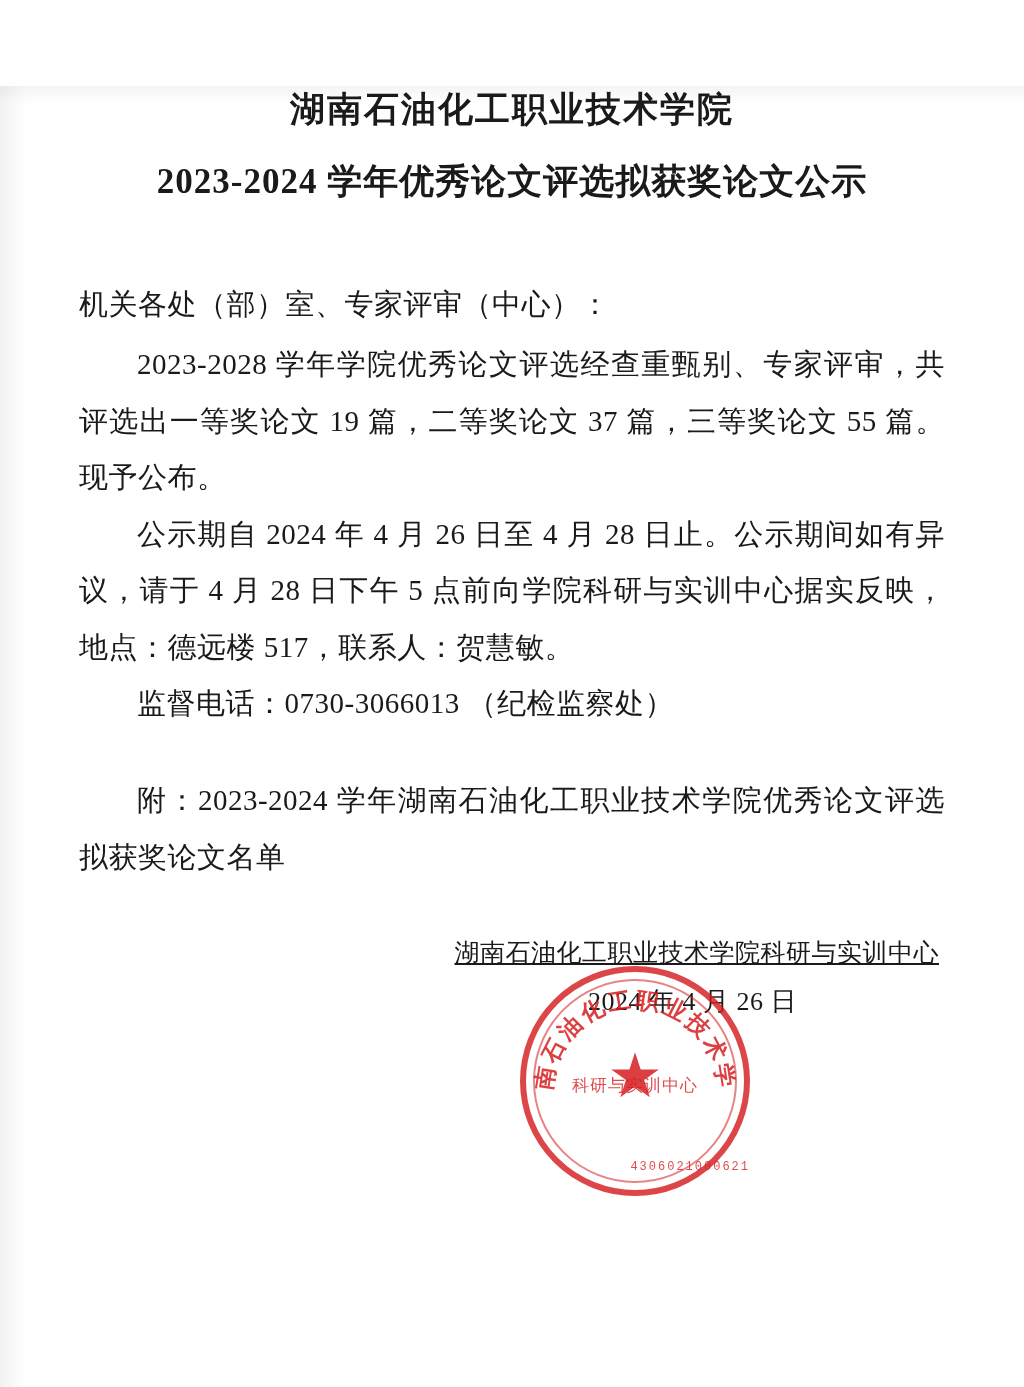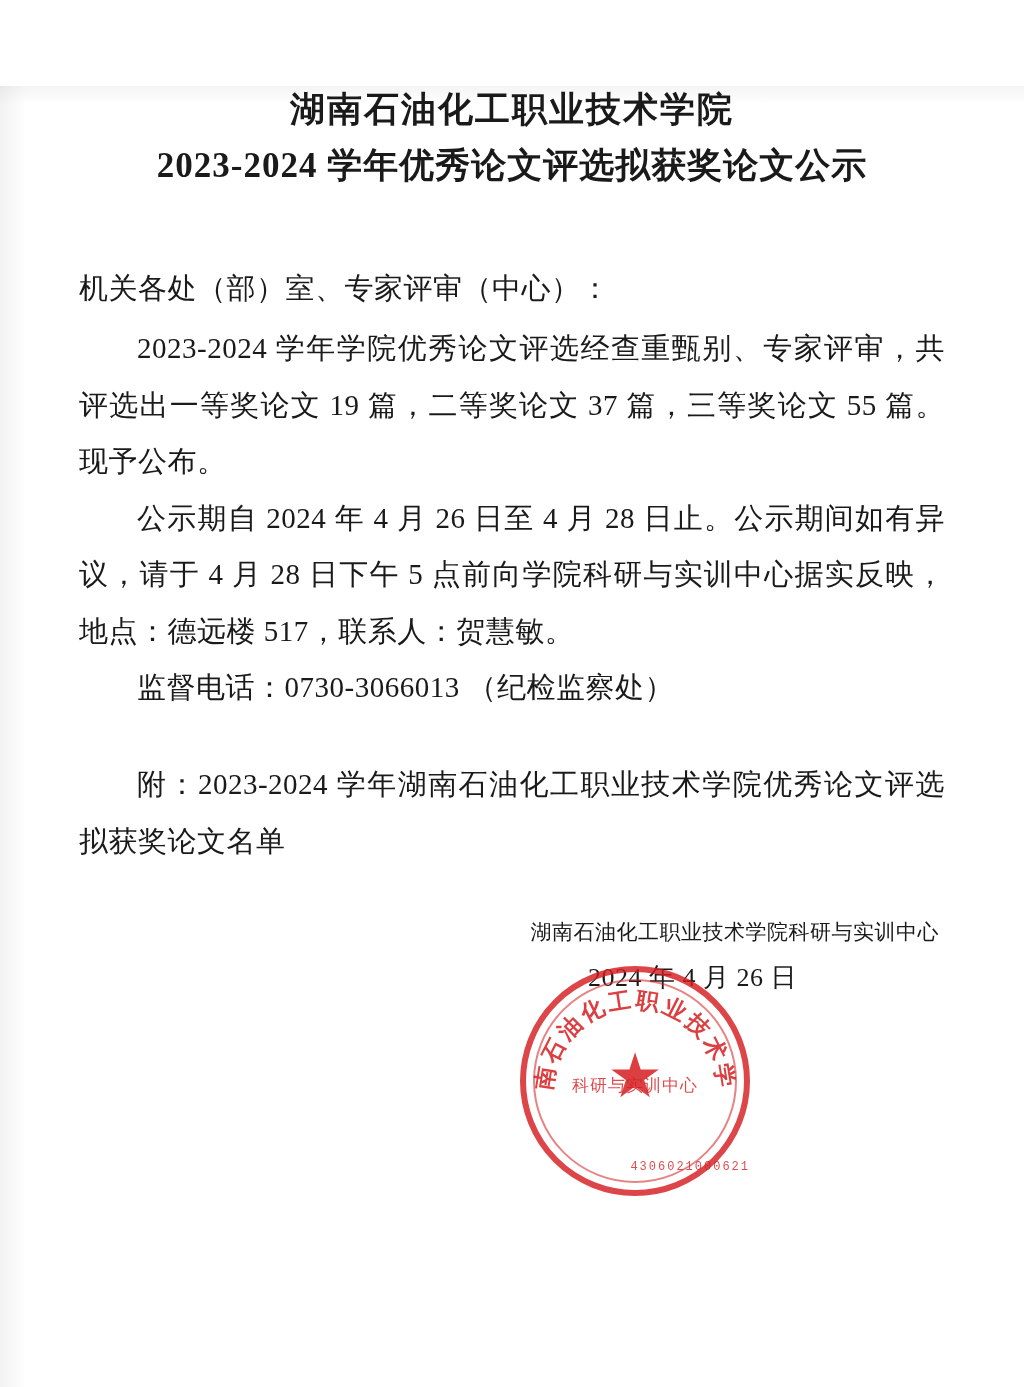--- a/index.html
+++ b/index.html
@@ -46,21 +46,21 @@
     font-size: 35px;
     font-weight: bold;
     letter-spacing: 2px;
     line-height: 1.35;
   }
   .title-line-2 {
     font-size: 35px;
     font-weight: bold;
     letter-spacing: 1px;
     line-height: 1.45;
-    margin-top: 8px;
+    margin-top: 24px;
   }
 
   .body-block {
     margin: 0 auto;
     width: 866px;
     margin-top: 70px;
   }
   .para {
     font-size: 29px;
     line-height: 1.95;
@@ -83,24 +83,25 @@
   }
 
   .sign-block {
     margin: 0 auto;
     width: 866px;
     margin-top: 44px;
     text-align: right;
     position: relative;
   }
   .sign-org {
-    font-size: 21px;
+    font-size: 25px;
     letter-spacing: 0.5px;
     padding-right: 6px;
     line-height: 1.9;
+    text-decoration: underline;
   }
   .sign-date {
     font-size: 26px;
     letter-spacing: 0.5px;
     padding-right: 148px;
     line-height: 1.9;
   }
 
   
   .seal {
@@ -173,21 +174,21 @@
   <div class="scan-edge-left"></div>
 
   <div class="title-block">
     <div class="title-line-1">湖南石油化工职业技术学院</div>
     <div class="title-line-2">2023-2024 学年优秀论文评选拟获奖论文公示</div>
   </div>
 
   <div class="body-block">
     <div class="salutation">机关各处（部）室、专家评审（中心）：</div>
     <div class="gap-small"></div>
-    <div class="para indent">2023-2024 学年学院优秀论文评选经查重甄别、专家评审，共评选出一等奖论文 19 篇，二等奖论文 37 篇，三等奖论文 55 篇。现予公布。</div>
+    <div class="para indent">2023-2028 学年学院优秀论文评选经查重甄别、专家评审，共评选出一等奖论文 19 篇，二等奖论文 37 篇，三等奖论文 55 篇。现予公布。</div>
     <div class="para indent">公示期自 2024 年 4 月 26 日至 4 月 28 日止。公示期间如有异议，请于 4 月 28 日下午 5 点前向学院科研与实训中心据实反映，地点：德远楼 517，联系人：贺慧敏。</div>
     <div class="para indent">监督电话：0730-3066013    （纪检监察处）</div>
     <div class="para indent attachment">附：2023-2024 学年湖南石油化工职业技术学院优秀论文评选拟获奖论文名单</div>
   </div>
 
   <div class="sign-block">
     <div class="sign-org">湖南石油化工职业技术学院科研与实训中心</div>
     <div class="sign-date">2024 年 4 月 26 日</div>
   </div>
 

